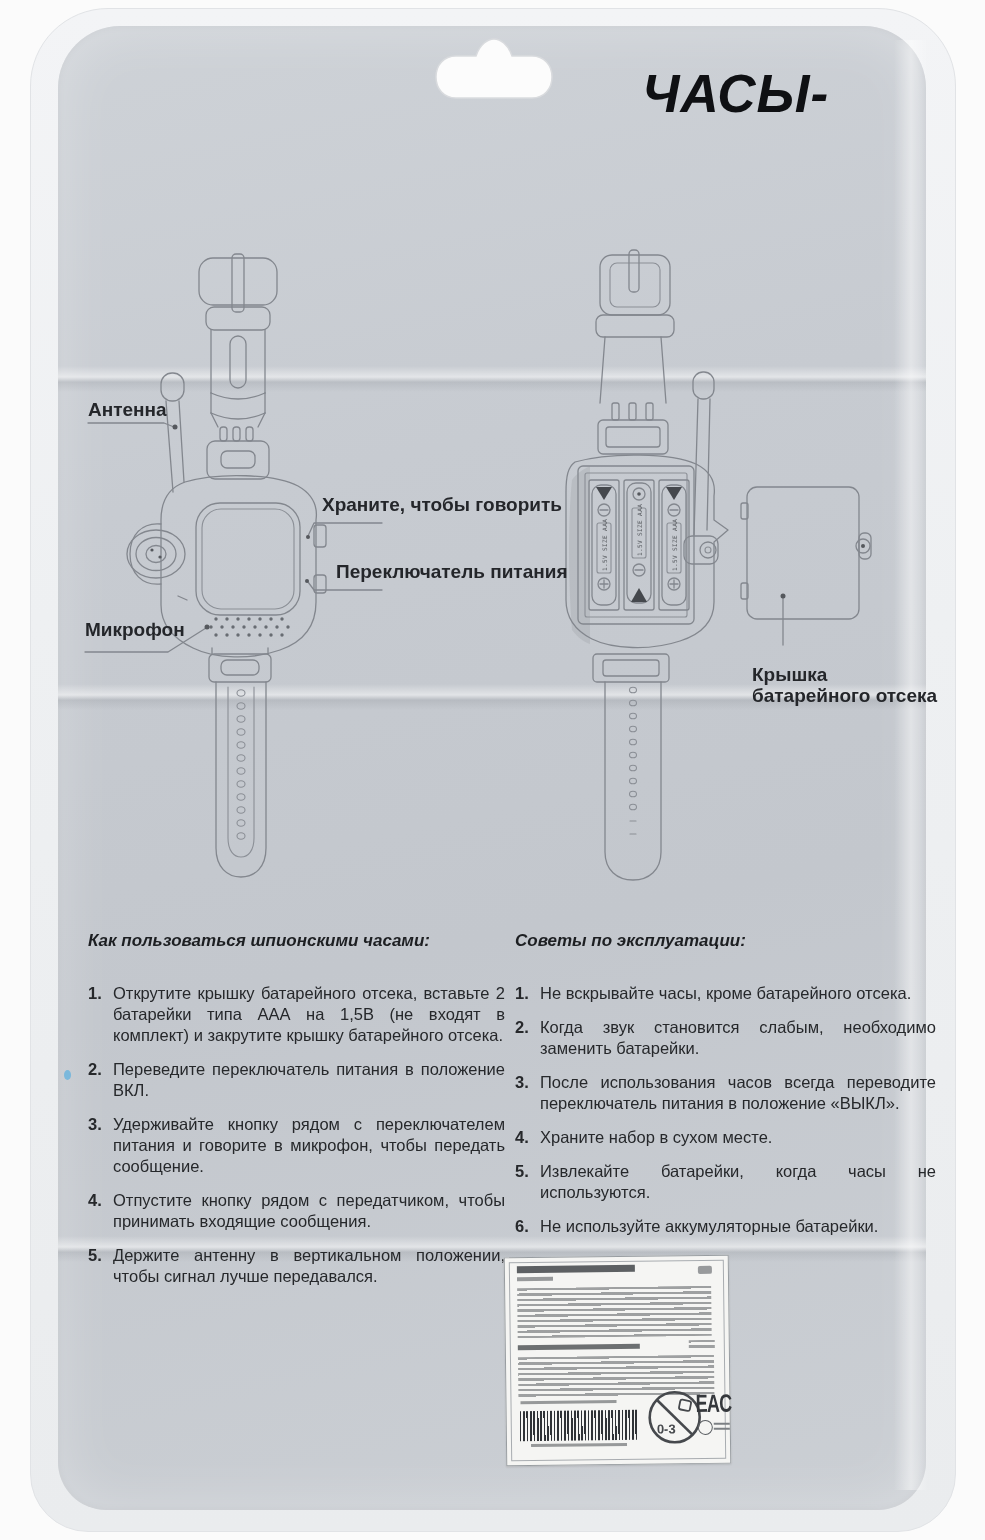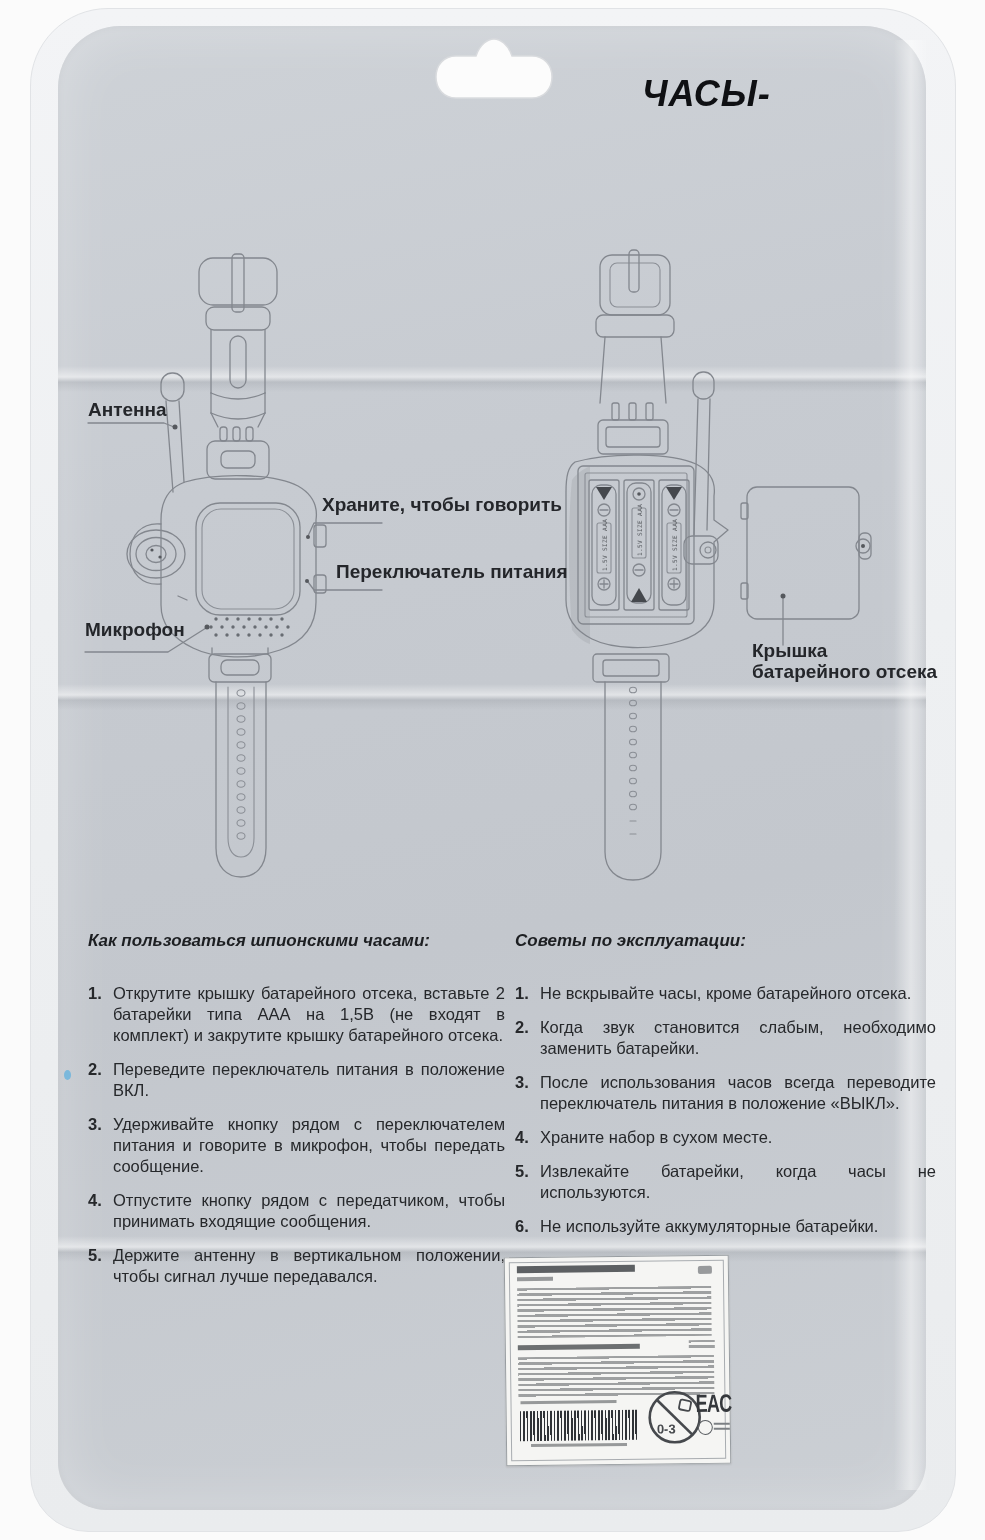--- a/index.html
+++ b/index.html
@@ -14,21 +14,21 @@
         border-radius:62px 62px 48px 48px;
         background:linear-gradient(168deg,#ced2d7 0%,#c7cbd1 30%,#c3c7cd 60%,#cbcfd4 100%);
         box-shadow:inset 0 0 60px rgba(255,255,255,.30), inset 0 0 8px rgba(0,0,0,.05);}
   .crease{position:absolute;left:58px;width:868px;height:26px;z-index:2;
           background:linear-gradient(180deg,rgba(255,255,255,0) 0%,rgba(255,255,255,.50) 42%,rgba(110,115,122,.16) 62%,rgba(255,255,255,0) 100%);}
   #rhighlight{position:absolute;left:894px;top:40px;width:34px;height:1450px;z-index:2;
           background:linear-gradient(90deg,rgba(255,255,255,0),rgba(255,255,255,.45),rgba(255,255,255,0));}
   #hanghole{position:absolute;left:430px;top:38px;z-index:3;}
   
   #title{position:absolute;left:642px;top:66px;width:280px;z-index:3;
-         font-weight:bold;font-style:italic;font-size:36px;line-height:56px;
+         font-weight:bold;font-style:italic;font-size:53px;line-height:56px;
          letter-spacing:1px;color:#0f1013;}
   
   .dlabel{position:absolute;z-index:4;font-weight:bold;font-size:19px;
           line-height:21px;color:#24262a;white-space:nowrap;}
   #diagram-svg{position:absolute;left:60px;top:230px;z-index:3;}
   .ln{stroke:#83878e;stroke-width:1.3;fill:none;stroke-linecap:round;stroke-linejoin:round;}
   .lnt{stroke:#8b8f96;stroke-width:1.1;fill:none;stroke-linecap:round;}
   .fl{fill:#45484d;stroke:none;}
   .dot{fill:#55585d;stroke:none;}
   .shade{fill:#a9adb2;opacity:.45;stroke:none;}
@@ -275,21 +275,21 @@
         <line x1="723" y1="368" x2="723" y2="415"></line>
           <circle class="dot" cx="723" cy="366" r="2.5"></circle>
       </g>
     </g>
   </svg>
 
   <div class="dlabel" style="left:88px;top:399px">Антенна</div>
   <div class="dlabel" style="left:322px;top:494px">Храните, чтобы говорить</div>
   <div class="dlabel" style="left:336px;top:561px">Переключатель питания</div>
   <div class="dlabel" style="left:85px;top:619px">Микрофон</div>
-  <div class="dlabel" style="left:752px;top:640px">
+  <div class="dlabel" style="left:752px;top:664px">
     <div>Крышка</div>
     <div>батарейного отсека</div>
   </div>
 
   <div class="col" id="howto">
     <h3>Как пользоваться шпионскими часами:</h3>
     <div class="item">
         <span class="num">1.</span>
         <span class="txt">Открутите крышку батарейного отсека, вставьте 2 батарейки типа ААА на 1,5В (не входят в комплект) и закрутите крышку батарейного отсека.</span>
       </div>

